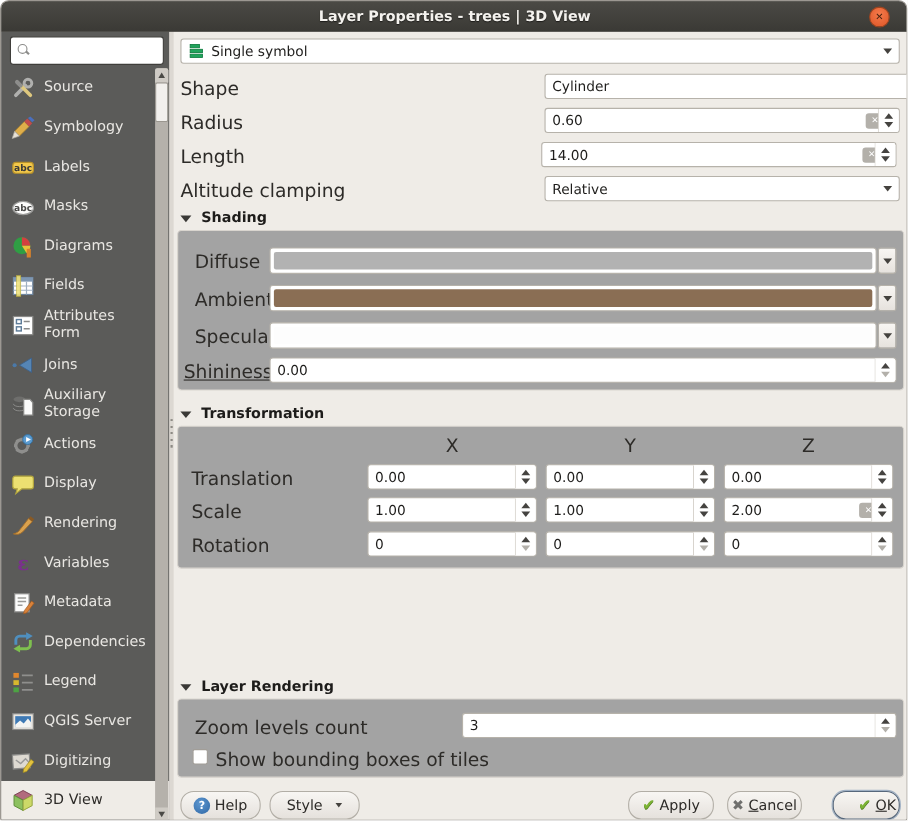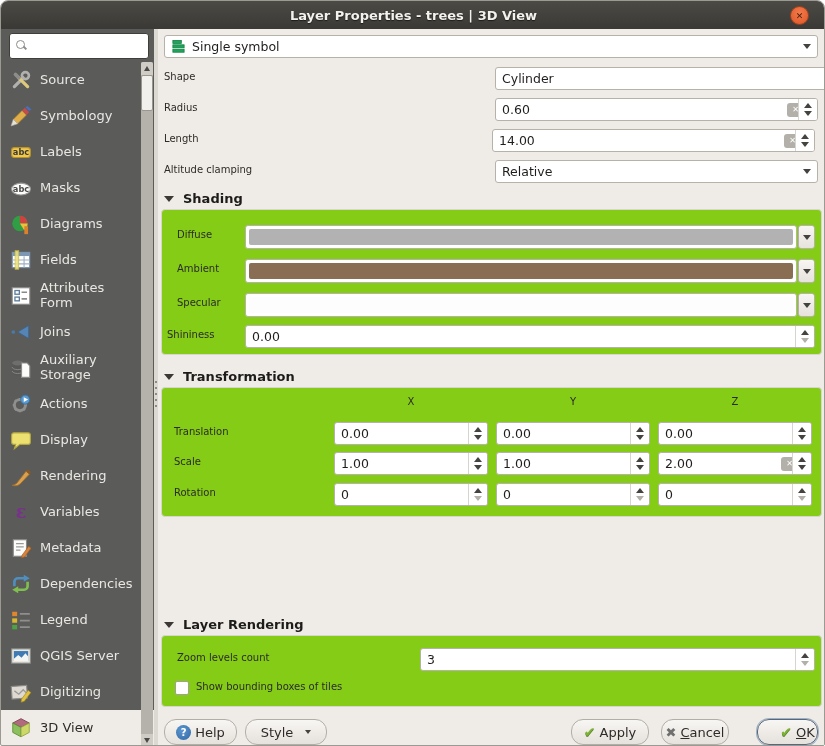--- a/index.html
+++ b/index.html
@@ -34,39 +34,39 @@
   .sb .arr.up{top:0;border-radius:2px 2px 0 0;}
   .sb .arr.dn{bottom:0;border-radius:0 0 2px 2px;}
   .tri-up{width:0;height:0;border-left:3.5px solid transparent;border-right:3.5px solid transparent;border-bottom:5px solid #4a4946;}
   .tri-dn{width:0;height:0;border-left:3.5px solid transparent;border-right:3.5px solid transparent;border-top:5px solid #4a4946;}
   .sb .thumb{position:absolute;left:0;top:13px;width:12px;height:36px;background:#f2f0ed;border:1px solid #9a968f;border-radius:2px;}
   .splitter{position:absolute;left:153px;top:28px;width:4px;height:718px;background:#dcd8d2;}
   .splitter .dots{position:absolute;left:1px;top:352px;width:2px;height:26px;
        background:repeating-linear-gradient(#8d8a84 0 2px,transparent 2px 6px);}
   
   .main{position:absolute;left:157px;top:28px;width:668px;height:718px;background:#efece7;}
-  .lbl{position:absolute;font-size:10px;color:#2d2b28;white-space:nowrap;}
+  .lbl{position:absolute;font-size:17px;color:#2d2b28;white-space:nowrap;}
   
   .combo,.field{position:absolute;background:#fff;border:1px solid #b6b2aa;border-radius:3px;height:23px;
         display:flex;align-items:center;padding:0 6px;font-size:12.5px;color:#1f1e1c;}
   .combo .val,.field .val{flex:1;overflow:hidden;white-space:nowrap;}
   .carrow{width:0;height:0;border-left:4.5px solid transparent;border-right:4.5px solid transparent;border-top:5.5px solid #44423e;margin-left:6px;}
   .spin{position:absolute;right:0;top:0;bottom:0;width:19px;border-left:1px solid #d8d4ce;background:#fff;
         display:flex;flex-direction:column;align-items:center;justify-content:space-evenly;border-radius:0 2px 2px 0;}
   .su{width:0;height:0;border-left:4px solid transparent;border-right:4px solid transparent;border-bottom:5px solid #454340;}
   .sd{width:0;height:0;border-left:4px solid transparent;border-right:4px solid transparent;border-top:5px solid #454340;}
   .sd.dim{border-top-color:#b3b0aa;}
   .clr{width:17px;height:14px;border-radius:3px;background:#b3b0aa;color:#fff;display:flex;align-items:center;justify-content:center;margin-right:4px;}
   .clr::before{content:"✕";font-size:8px;}
   .field.hasspin{padding-right:9px;}
   
   .sechdr{position:absolute;display:flex;align-items:center;cursor:default;}
   .sectri{width:0;height:0;border-left:5px solid transparent;border-right:5px solid transparent;border-top:6px solid #3a3936;margin-right:9px;}
   .sectitle{font-weight:bold;font-size:13px;color:#1d1c1a;}
-  .group{position:absolute;border:1px solid #d9d5cf;border-radius:4px;background:#84cc16;}
+  .group{position:absolute;border:1px solid #d9d5cf;border-radius:4px;background:#a3a3a3;}
   
   .colorrow{position:absolute;display:flex;height:24px;}
   .colorbtn{flex:1;background:#fff;border:1px solid #b6b2aa;border-radius:3px;padding:3px;}
   .swatch{width:100%;height:100%;border-radius:2px;}
   .colorarrowbtn{width:17px;margin-left:1px;background:linear-gradient(#f8f6f3,#e6e2dd);border:1px solid #b6b2aa;
         border-radius:3px;display:flex;align-items:center;justify-content:center;}
   .colorarrowbtn .carrow{margin:0;}
   
   .chk{position:absolute;width:14px;height:14px;background:#fff;border:1px solid #a29e98;border-radius:2px;}
   
@@ -365,21 +365,21 @@
       <span class="lbl" style="left:15px;top:87px;">Specular</span>
       <div class="colorrow" style="left:83px;top:83px;width:570px;">
         <div class="colorbtn">
             <div class="swatch" style="background: rgb(253, 253, 253);"></div>
           </div>
         <div class="colorarrowbtn">
             <span class="carrow"></span>
           </div>
       </div>
 
-      <span class="lbl" style="left:5px;top:119px;">Shininess</span>
+      <span class="lbl" style="left:5px;top:119px;text-decoration:underline;">Shininess</span>
       <div class="field hasspin" style="left:83px;top:115px;width:570px;">
         <span class="val">0.00</span>
         <span class="spin">
             <i class="su"></i>
             <i class="sd dim"></i>
           </span>
       </div>
     </div>
 
     <div class="sechdr" style="left:6px;top:340px;">

